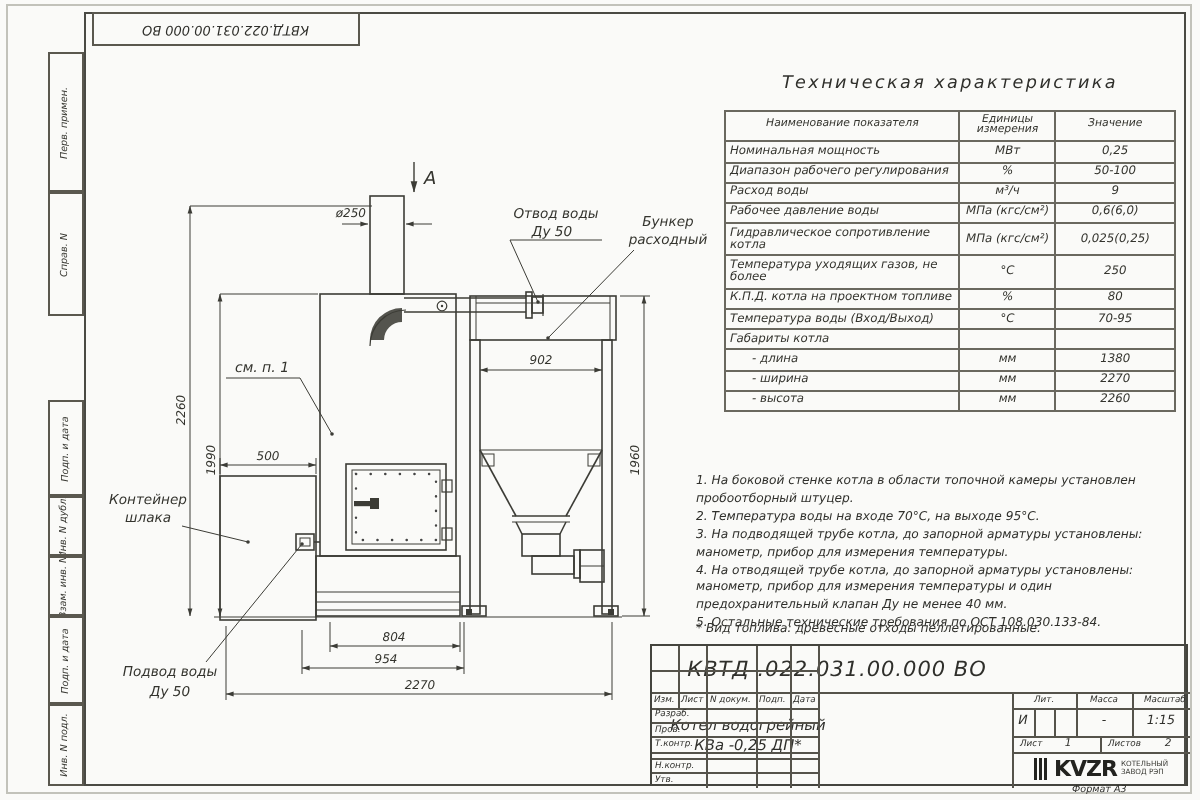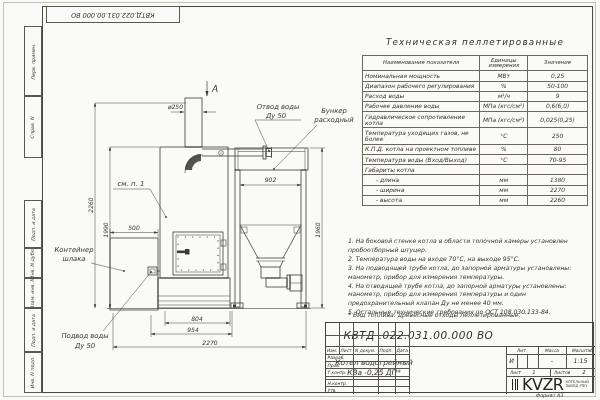--- a/index.html
+++ b/index.html
@@ -29,21 +29,21 @@
   .tb{left:325px;top:322px;width:269px;height:71px;border:1.4px solid #44443e;}
   .tb .ln{position:absolute;background:#55534b;}
   .tb .txt{position:absolute;font-size:4.4px;font-style:italic;white-space:nowrap;}
   .tb .docnum{left:84px;top:0;width:185px;height:23px;display:flex;align-items:center;justify-content:center;
       font-size:10.5px;font-style:italic;letter-spacing:0.5px;}
   .tb .ptitle{left:84px;top:25px;width:96px;height:44px;display:flex;flex-direction:column;align-items:center;justify-content:center;
       font-size:7.4px;font-style:italic;line-height:1.4;text-align:center;}
   .tb .val{position:absolute;font-size:6.3px;font-style:italic;text-align:center;}
   .logo{left:182px;top:53px;width:85px;height:16px;display:flex;align-items:center;justify-content:center;gap:2px;}
   .logo .bars{width:8px;height:11px;background:repeating-linear-gradient(90deg,#23231f 0 1.3px,rgba(0,0,0,0) 1.3px 2.6px);}
-  .logo .kv{font-weight:normal;font-size:16px;letter-spacing:-0.5px;font-style:normal;color:#23231f;}
+  .logo .kv{font-weight:bold;font-size:11px;letter-spacing:-0.5px;font-style:normal;color:#23231f;}
   .logo .sub{font-size:3.6px;line-height:1.25;font-style:normal;color:#3a3a34;}
   .fmt{left:536px;top:392.5px;font-size:4.8px;font-style:italic;}
   
   svg text{font-family:"DejaVu Sans",sans-serif;font-style:italic;fill:#34342e;}
 </style>
 </head>
 <body>
 
 <div class="sheet">
 
@@ -69,21 +69,21 @@
   <div class="abs vbox" style="top:278px;height:30px;">
       <span>Взам. инв. N</span>
     </div>
   <div class="abs vbox" style="top:308px;height:44px;">
       <span>Подп. и дата</span>
     </div>
   <div class="abs vbox" style="top:352px;height:41px;">
       <span>Инв. N подл.</span>
     </div>
 
-  <div class="abs tbl-title">Техническая пеллетированные</div>
+  <div class="abs tbl-title">Техническая характеристика</div>
   <table class="spec">
     <colgroup>
         <col class="n">
         <col class="u">
         <col class="v">
       </colgroup>
     <thead>
       <tr>
         <th>Наименование показателя</th>
         <th>Единицы измерения</th>

